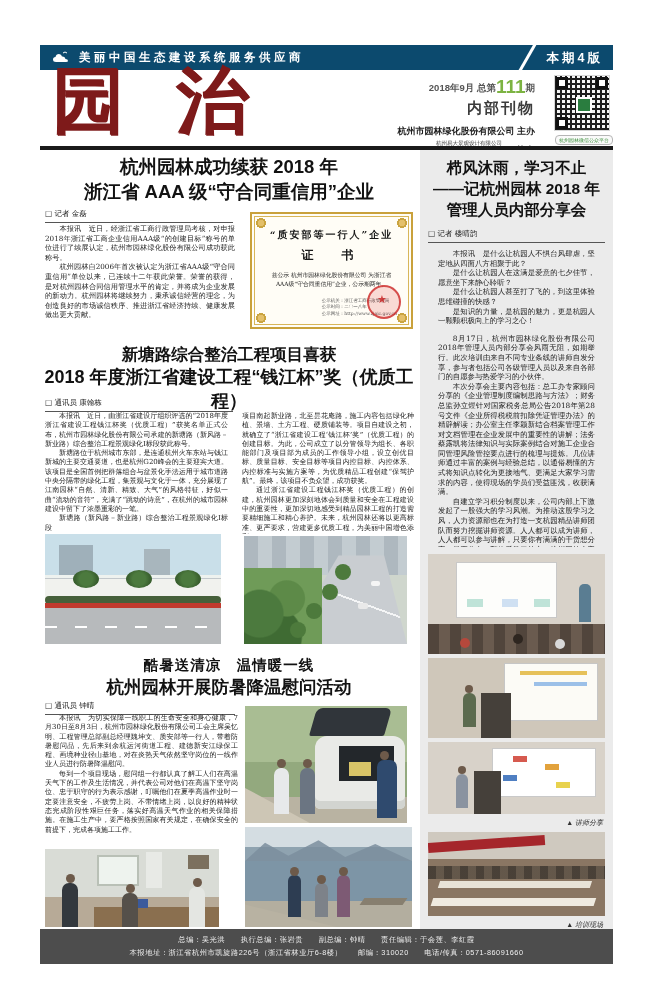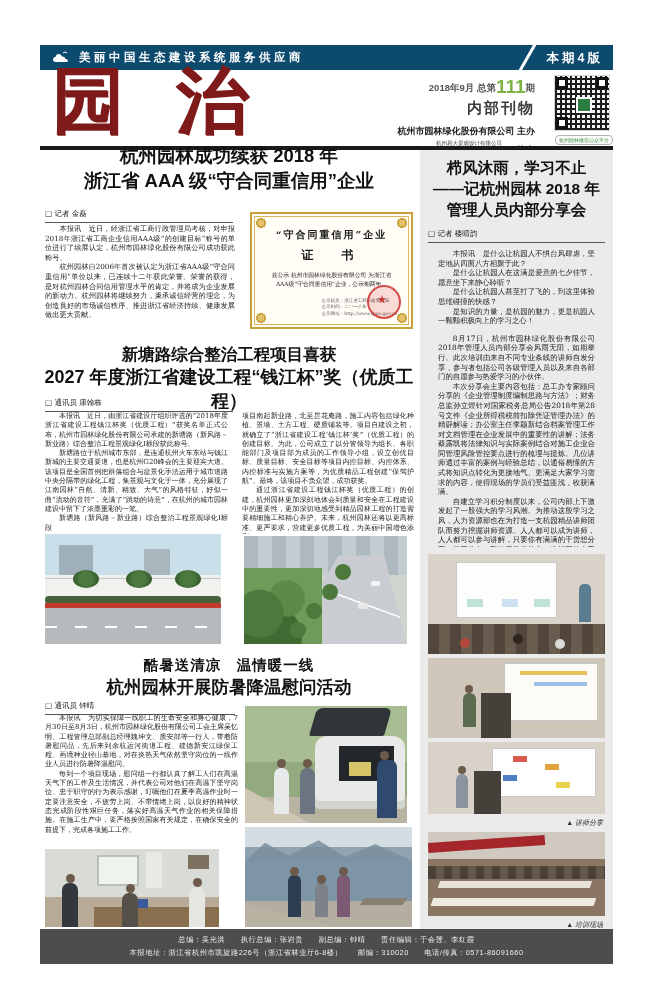--- a/index.html
+++ b/index.html
@@ -34,21 +34,21 @@
 
   
   .headline{position:absolute;text-align:center;font-weight:bold;color:#121212;font-family:"Liberation Sans",sans-serif;}
   .byline{position:absolute;font-size:7.5px;color:#222;border-bottom:1px solid #555;padding-bottom:3px;font-family:"DejaVu Serif",serif;}
   .body-text{position:absolute;text-align:justify;color:#222;font-family:"DejaVu Serif",serif;overflow:hidden;}
   .body-text p{margin:0;text-indent:2em;}
   .lede{font-weight:normal;}
   .gap{margin-top:8px !important;}
 
   
-  .a1-h{left:40px;top:143px;width:378px;font-size:18.5px;line-height:25px;}
+  .a1-h{left:40px;top:154px;width:378px;font-size:18.5px;line-height:25px;}
   .a1-byline{left:45px;top:209px;width:188px;}
   .a1-body{left:45px;top:224px;width:190px;height:108px;font-size:7.2px;line-height:9.6px;}
 
   
   .certificate{position:absolute;left:250px;top:212px;width:163px;height:117px;background:#fffdf6;border:2px solid #c9a13b;box-shadow:inset 0 0 0 2px #fffdf6,inset 0 0 0 3px #d8b659;box-sizing:border-box;text-align:center;font-family:"DejaVu Serif",serif;}
   .certificate .corner{position:absolute;width:14px;height:14px;background:radial-gradient(circle at 50% 50%,#e4c06a 0 3px,#caa440 3px 5px,transparent 5px);}
   .certificate .corner.c1{left:2px;top:2px}.certificate .corner.c2{right:2px;top:2px}
   .certificate .corner.c3{left:2px;bottom:2px}.certificate .corner.c4{right:2px;bottom:2px}
   .cert-title{margin-top:14px;font-size:10px;font-weight:bold;color:#1a1a1a;letter-spacing:2px;}
   .cert-sub{margin-top:5px;font-size:12px;font-weight:bold;letter-spacing:8px;color:#1a1a1a;}
@@ -236,37 +236,37 @@
   <div class="body-text a1-body">
     <p><b class="lede">本报讯</b><span>　近日，经浙江省工商行政管理局考核，对申报2018年浙江省工商企业信用AAA级“的创建目标”称号的单位进行了续展认定，杭州市园林绿化股份有限公司成功获此称号。</span></p>
     <p>杭州园林自2006年首次被认定为浙江省AAA级“守合同重信用”单位以来，已连续十二年获此荣誉。荣誉的获得，是对杭州园林合同信用管理水平的肯定，并将成为企业发展的新动力。杭州园林将继续努力，秉承诚信经营的理念，为创造良好的市场诚信秩序、推进浙江省经济持续、健康发展做出更大贡献。</p>
   </div>
 
   <div class="certificate">
     <span class="corner c1"></span>
     <span class="corner c2"></span>
     <span class="corner c3"></span>
     <span class="corner c4"></span>
-    <div class="cert-title">“守合同重信用”企业</div>
+    <div class="cert-title">“质安部等一行人”企业</div>
     <div class="cert-sub">证　书</div>
     <div class="cert-line">
       <div>兹公示 杭州市园林绿化股份有限公司 为浙江省</div>
       <div>AAA级“守合同重信用”企业，公示期两年。</div>
     </div>
     <div class="cert-meta">
       <div>公示机关：浙江省工商行政管理局</div>
       <div>公示时间：二〇一八年</div>
       <div>公示网址：http://www.zjaic.gov.cn</div>
     </div>
     <span class="cert-seal"></span>
   </div>
 
   <div class="headline a2-h">
     <div class="l1">新塘路综合整治工程项目喜获</div>
-    <div class="l2">2027 年度浙江省建设工程“钱江杯”奖（优质工程）</div>
+    <div class="l2">2018 年度浙江省建设工程“钱江杯”奖（优质工程）</div>
   </div>
   <div class="byline a2-byline">□ 通讯员 康翰栋</div>
   <div class="body-text a2-c1">
     <p><b class="lede">本报讯</b><span>　近日，由浙江省建设厅组织评选的“2018年度浙江省建设工程钱江杯奖（优质工程）”获奖名单正式公布，杭州市园林绿化股份有限公司承建的新塘路（新风路－新业路）综合整治工程景观绿化Ⅰ标段获此称号。</span></p>
     <p>新塘路位于杭州城市东部，是连通杭州火车东站与钱江新城的主要交通要道，也是杭州G20峰会的主要迎宾大道。该项目是全国首例把群落组合与盆景化手法运用于城市道路中央分隔带的绿化工程，集景观与文化于一体，充分展现了江南园林“自然、清新、精致、大气”的风格特征，好似一曲“流动的音符”，充满了“跳动的诗意”，在杭州的城市园林建设中留下了浓墨重彩的一笔。</p>
     <p>新塘路（新风路－新业路）综合整治工程景观绿化Ⅰ标段</p>
   </div>
   <div class="body-text a2-c2">
     <p style="text-indent:0">项目南起新业路，北至昙花庵路，施工内容包括绿化种植、景墙、土方工程、硬质铺装等。项目自建设之初，就确立了“浙江省建设工程‘钱江杯’奖”（优质工程）的创建目标。为此，公司成立了以分管领导为组长、各职能部门及项目部为成员的工作领导小组，设立创优目标、质量目标、安全目标等项目内控目标、内控体系、内控标准与实施方案等，为优质精品工程创建“保驾护航”。最终，该项目不负众望，成功获奖。</p>
     <p>通过浙江省建设工程钱江杯奖（优质工程）的创建，杭州园林更加深刻地体会到质量和安全在工程建设中的重要性，更加深切地感受到精品园林工程的打造需要精细施工和精心养护。未来，杭州园林还将以更高标准、更严要求，营建更多优质工程，为美丽中国增色添彩！</p>

